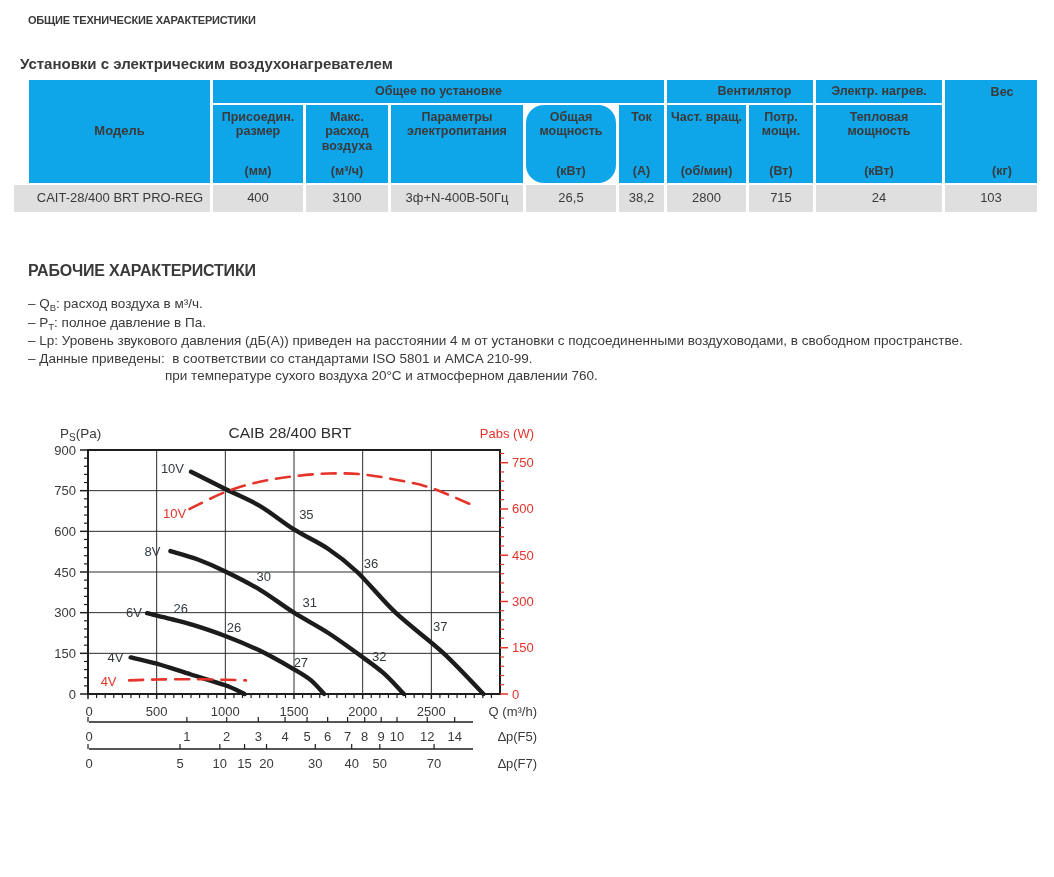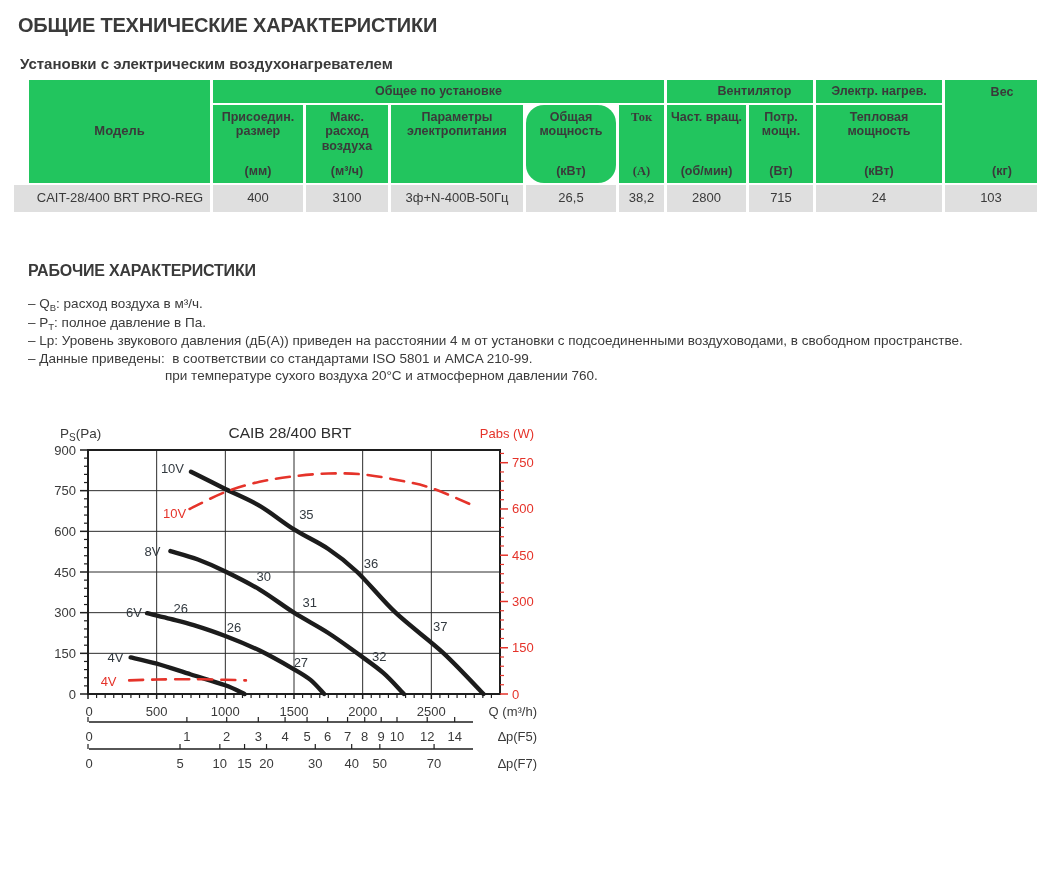--- a/index.html
+++ b/index.html
@@ -1,34 +1,34 @@
 <!DOCTYPE html>
 <html><head>
 <meta charset="utf-8">
 <style>
   * { box-sizing: border-box; margin: 0; padding: 0; }
   html,body { background:#fff; }
   body {
     width:1054px; height:877px; position:relative; overflow:hidden;
     font-family:"Liberation Sans", sans-serif; color:#3a3a3a;
   }
-  .h1 { position:absolute; left:18px; top:14px; font-size:20px; font-weight:bold; letter-spacing:-0.2px; }
+  .h1 { position:absolute; left:28px; top:14px; font-size:11px; font-weight:bold; letter-spacing:-0.2px; }
   .h2 { position:absolute; left:20px; top:55px; font-size:15px; font-weight:bold; }
   .h3 { position:absolute; left:28px; top:262px; font-size:16px; font-weight:bold; letter-spacing:-0.2px; }
 
   
   #spec-table {
     position:absolute; left:14px; top:80px;
     display:grid;
     grid-template-columns:196px 90px 82px 132px 90px 45px 79px 64px 126px 92px;
     grid-template-rows:23px 78px 27px;
     column-gap:3px; row-gap:2px;
     background:#fff;
   }
-  .cell { background:#22c55e; display:flex; align-items:center; justify-content:center;
+  .cell { background:#0ea5e9; display:flex; align-items:center; justify-content:center;
           font-size:12.5px; font-weight:bold; text-align:center; line-height:1.15; }
   .cell.model  { grid-row:1 / span 2; grid-column:1; font-size:13px;margin-left:15px; }
   .cell.group  { grid-row:1; }
   .cell.sub    { grid-row:2; flex-direction:column; justify-content:space-between;
                  padding:5px 2px 5px 2px; }
   .cell.merged { grid-row:1 / span 2; flex-direction:column; justify-content:space-between;
                  padding:5px 2px 5px 2px; }
   .cell.data   { grid-row:3; background:#dfdfdf; font-weight:normal; font-size:13px; }
   .sub .unit, .merged .unit { font-weight:bold; }
 
@@ -65,21 +65,21 @@
       <span class="unit">(м³/ч)</span>
     </div>
     <div class="cell sub" style="grid-column: 4;">
       <span>Параметры электропитания</span>
       <span class="unit"></span>
     </div>
     <div class="cell sub" style="grid-column: 5; border-radius: 18px;">
       <span>Общая мощность</span>
       <span class="unit">(кВт)</span>
     </div>
-    <div class="cell sub" style="grid-column: 6; font-family: Liberation Serif, serif;">
+    <div class="cell sub" style="grid-column: 6;">
       <span>Ток</span>
       <span class="unit">(А)</span>
     </div>
     <div class="cell sub" style="grid-column: 7;">
       <span>Част. вращ.</span>
       <span class="unit">(об/мин)</span>
     </div>
     <div class="cell sub" style="grid-column: 8;">
       <span>Потр. мощн.</span>
       <span class="unit">(Вт)</span>

